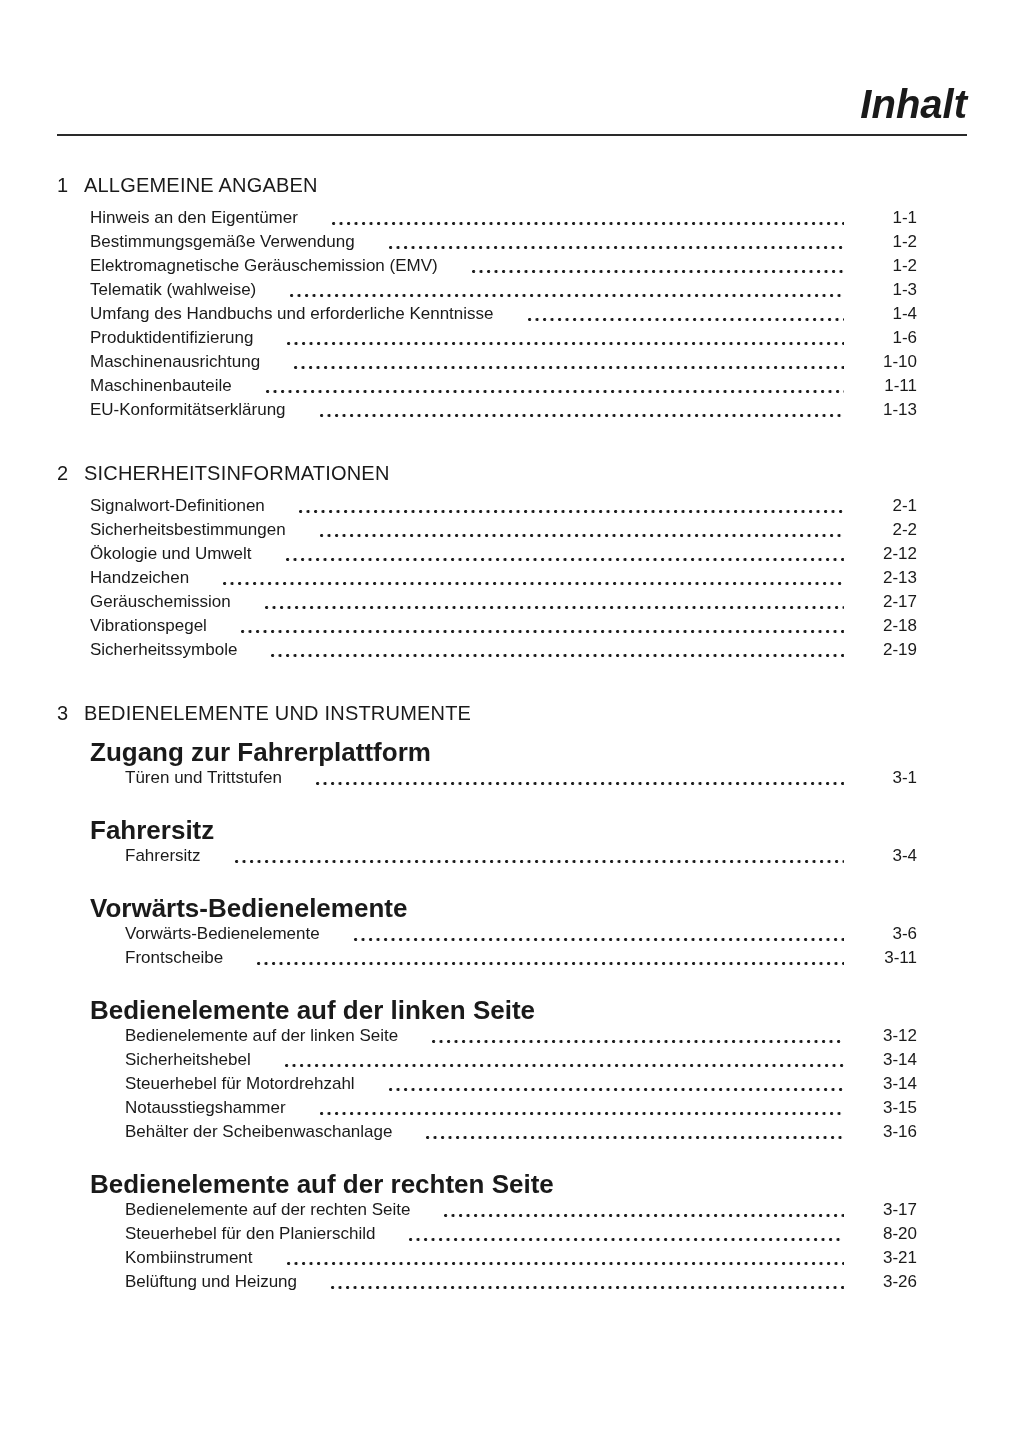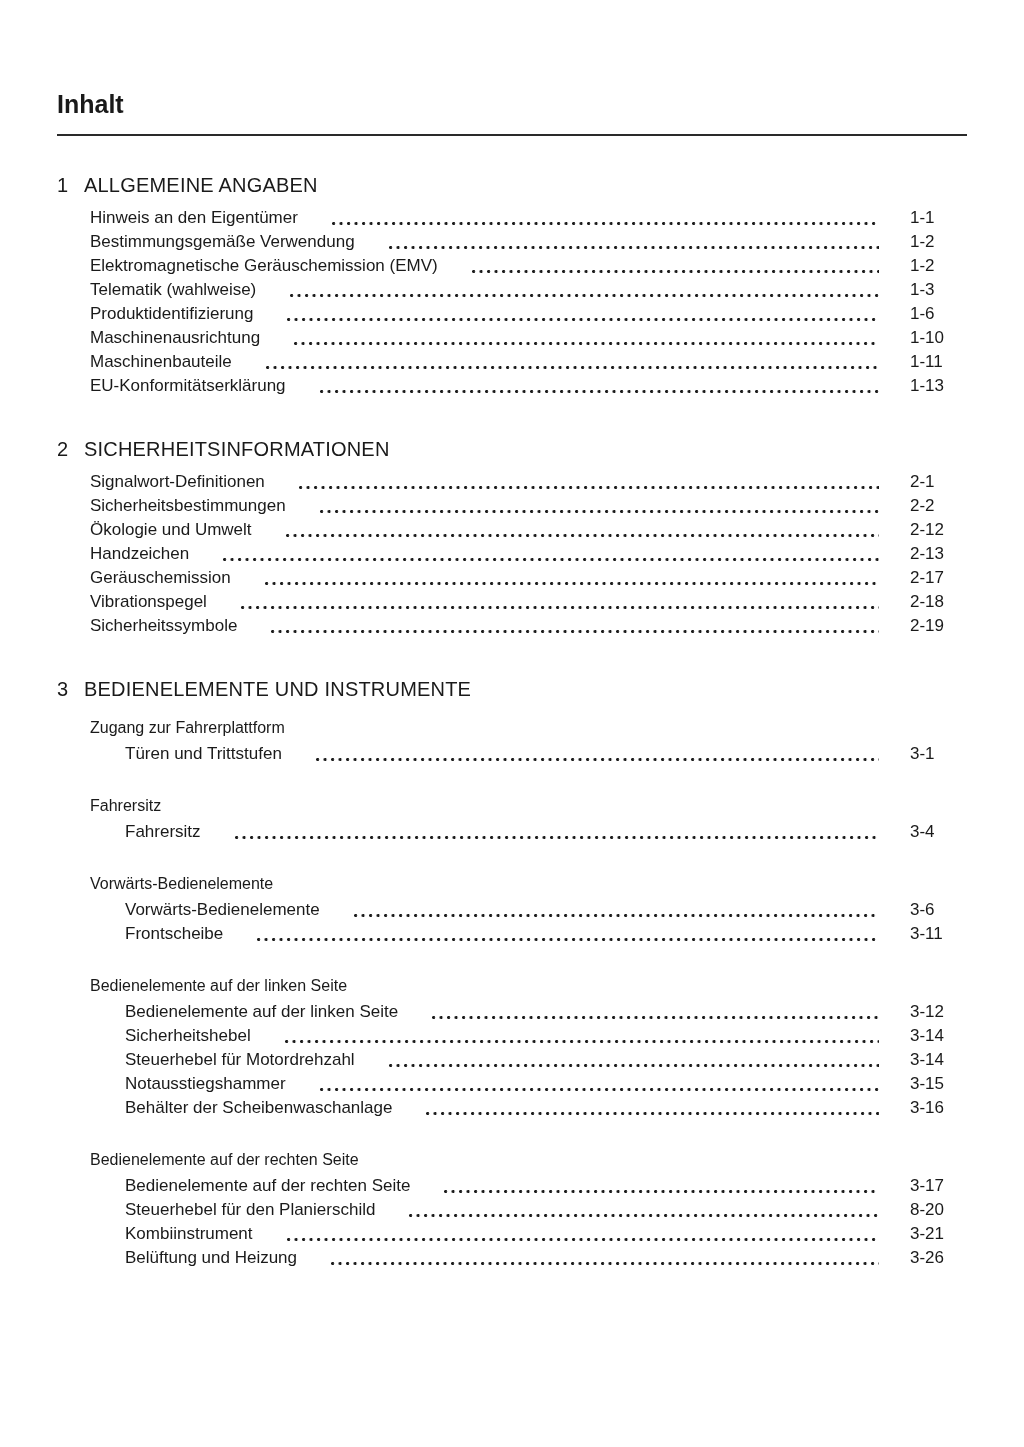--- a/index.html
+++ b/index.html
@@ -13,25 +13,26 @@
   .page {
     position: relative;
     width: 1024px;
     height: 1447px;
     box-sizing: border-box;
     padding: 0 57px;
     font-family: "Liberation Sans", sans-serif;
     color: #1a1a1a;
   }
   .title {
-    text-align: left;
-    font-size: 25px;
+    text-align: right;
+    font-size: 40px;
     line-height: 36px;
     font-weight: bold;
     margin: 86px 0 0 0;
+    font-style: italic;
   }
   .rule {
     border: none;
     border-top: 2px solid #2a2a2a;
     margin: 0;
   }
   .rule-top { margin-top: 12px; }
   .toc { margin-top: 34px; }
   .toc-section + .toc-section { margin-top: 36px; }
   .section-heading {
@@ -39,50 +40,51 @@
     line-height: 30px;
     font-weight: 400;
     margin: 0 0 6px 0;
     letter-spacing: 0.2px;
   }
   .section-num {
     display: inline-block;
     min-width: 27px;
   }
   .sub-heading {
-    font-size: 16px;
+    font-size: 26px;
     line-height: 28px;
-    font-weight: 400;
+    font-weight: 700;
     margin: 0 0 0 33px;
   }
   .toc-group.has-sub { margin-top: 26px; }
   .section-heading + .toc-group.has-sub { margin-top: 10px; }
   .toc-entry {
     display: flex;
     align-items: baseline;
     font-size: 17px;
     line-height: 24px;
     margin-left: 33px;
-    margin-right: 15px;
+    margin-right: 50px;
     gap: 28px;
   }
   .toc-group.has-sub .toc-entry { margin-left: 68px; }
   .entry-label { white-space: nowrap; }
   .leader {
     flex: 1 1 auto;
     align-self: flex-end;
     height: 5px;
     margin: 0 3px 4px 6px;
     background-image: radial-gradient(circle at 1.6px 2.5px, #1a1a1a 1.25px, transparent 1.8px);
     background-size: 7.5px 5px;
     background-repeat: repeat-x;
     min-width: 14px;
   }
   .entry-page {
     min-width: 42px;
+    text-align: right;
     white-space: nowrap;
   }
 </style>
 </head>
 <body>
 
 <div class="page">
   <h1 class="title">Inhalt</h1>
   <hr class="rule rule-top">
   <main class="toc">
@@ -103,20 +105,25 @@
             <span class="entry-label">Elektromagnetische Geräuschemission (EMV)</span>
             <span class="leader"></span>
             <span class="entry-page">1-2</span>
           </div>
           <div class="toc-entry">
             <span class="entry-label">Telematik (wahlweise)</span>
             <span class="leader"></span>
             <span class="entry-page">1-3</span>
           </div>
           <div class="toc-entry">
+            <span class="entry-label">Umfang des Handbuchs und erforderliche Kenntnisse</span>
+            <span class="leader"></span>
+            <span class="entry-page">1-4</span>
+          </div>
+          <div class="toc-entry">
             <span class="entry-label">Produktidentifizierung</span>
             <span class="leader"></span>
             <span class="entry-page">1-6</span>
           </div>
           <div class="toc-entry">
             <span class="entry-label">Maschinenausrichtung</span>
             <span class="leader"></span>
             <span class="entry-page">1-10</span>
           </div>
           <div class="toc-entry">

